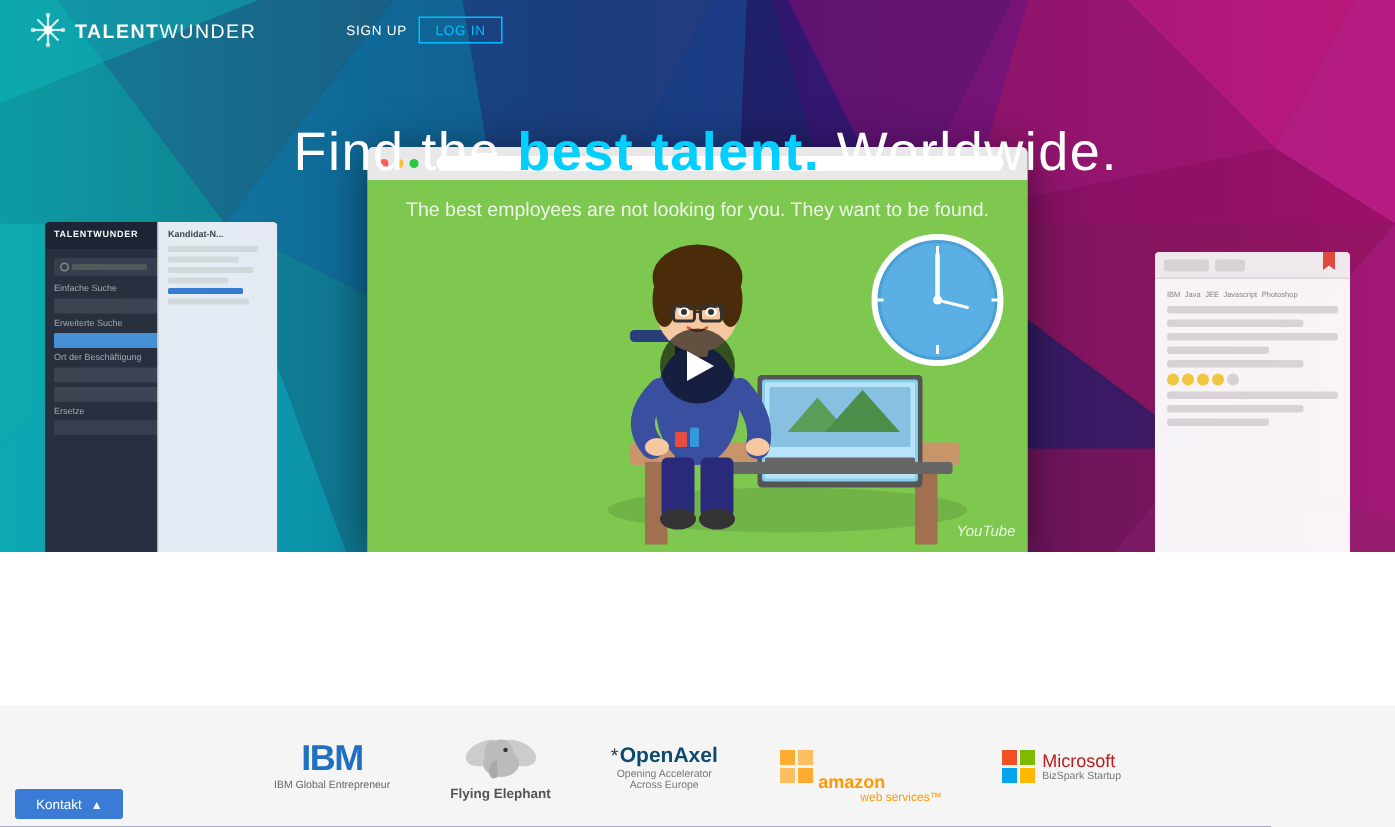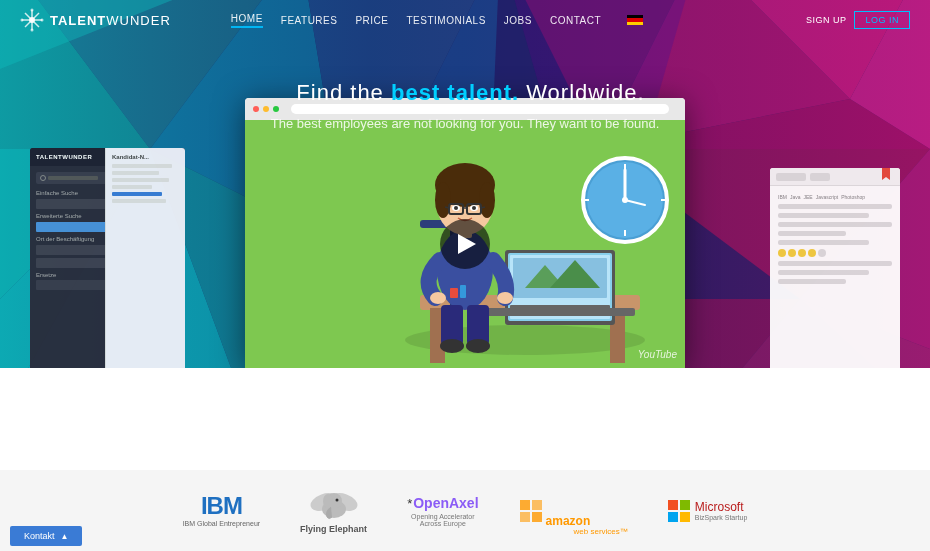--- a/index.html
+++ b/index.html
@@ -101,21 +101,21 @@
     
     .hero-text {
       position: absolute;
       top: 80px;
       left: 0; right: 0;
       text-align: center;
       z-index: 10;
     }
 
     .hero-title {
-      font-size: 22px;
+      font-size: 36px;
       color: white;
       font-weight: 300;
       margin-bottom: 10px;
       letter-spacing: 1px;
       padding-left: 11px;
     }
 
     .hero-title .accent {
       color: #00cfff;
       font-weight: 600;
@@ -418,29 +418,20 @@
         <circle cx="12" cy="2" r="1.5" fill="white" opacity="0.7"></circle>
         <circle cx="12" cy="22" r="1.5" fill="white" opacity="0.7"></circle>
         <circle cx="2" cy="12" r="1.5" fill="white" opacity="0.7"></circle>
         <circle cx="22" cy="12" r="1.5" fill="white" opacity="0.7"></circle>
       </svg>
       <div style="font-size:13px;font-weight:bold;color:white;letter-spacing:1px;">
         <span style="font-weight:800;">TALENT</span><span style="font-weight:300;">WUNDER</span>
       </div>
     </div>
 
-    <div class="nav-links">
-      <a class="nav-link active">HOME</a>
-      <a class="nav-link">FEATURES</a>
-      <a class="nav-link">PRICE</a>
-      <a class="nav-link">TESTIMONIALS</a>
-      <a class="nav-link">JOBS</a>
-      <a class="nav-link">CONTACT</a>
-      <div class="flag"></div>
-    </div>
 
     <div class="nav-right">
       <button class="btn-signup">SIGN UP</button>
       <button class="btn-login">LOG IN</button>
     </div>
   </nav>
 
   <div class="hero-text">
     <h1 class="hero-title">
       <span>Find the </span><span class="accent">best talent.</span><span> Worldwide.</span>
@@ -628,21 +619,21 @@
       <circle cx="28" cy="13" r="1.5" fill="#333"></circle>
 
       <ellipse cx="19" cy="14" rx="5" ry="7" fill="#bbb"></ellipse>
     </svg>
     <div style="font-size:9px;color:#555;font-weight:bold;">Flying Elephant</div>
   </div>
 
   <div class="partner-logo">
     <div style="display:flex;align-items:baseline;gap:1px;">
       <span style="font-size:13px;color:#333;font-weight:normal;">*</span>
-      <span style="font-size:14px;color:#8b5cf6;font-weight:bold;">OpenAxel</span>
+      <span style="font-size:14px;color:#0c4a6e;font-weight:bold;">OpenAxel</span>
     </div>
     <div style="font-size:7px;color:#777;text-align:center;">Opening Accelerator<br>Across Europe</div>
   </div>
 
   <div class="partner-logo">
     <div style="display:flex;align-items:center;gap:3px;">
 
       <svg width="24" height="24" viewBox="0 0 24 24">
         <rect x="1" y="1" width="10" height="10" fill="#FF9900" opacity="0.8"></rect>
         <rect x="13" y="1" width="10" height="10" fill="#FF9900" opacity="0.6"></rect>

